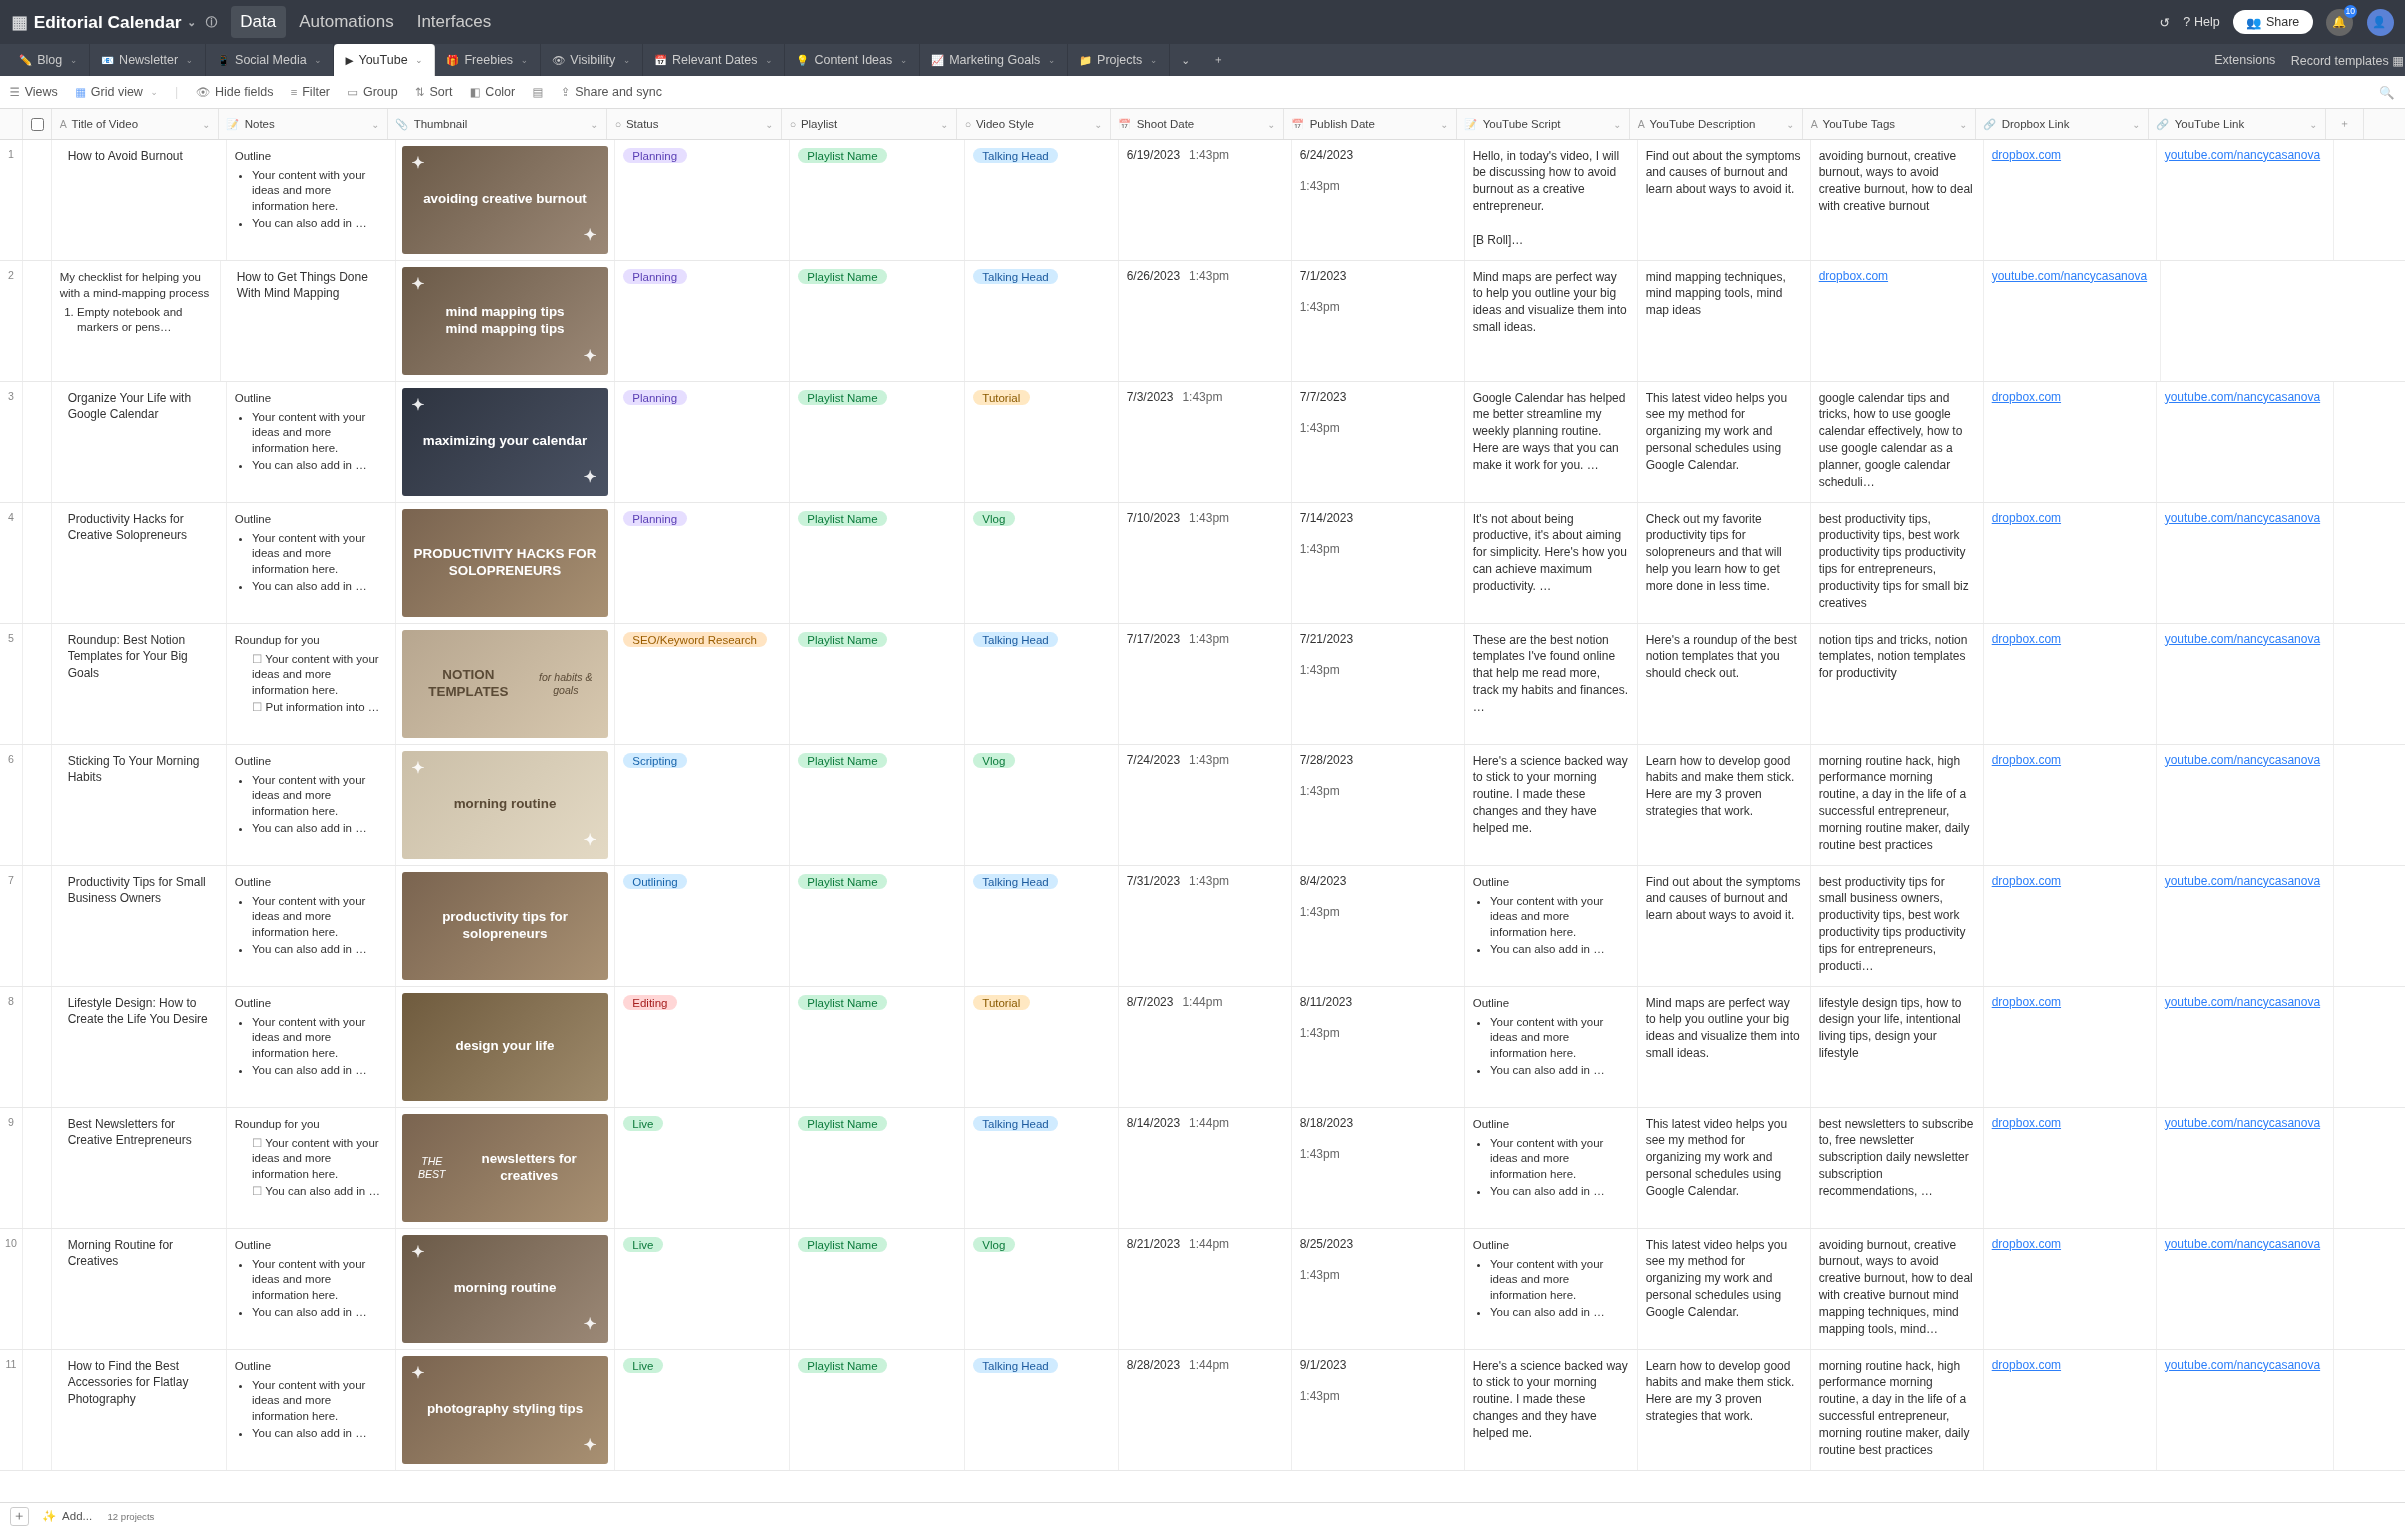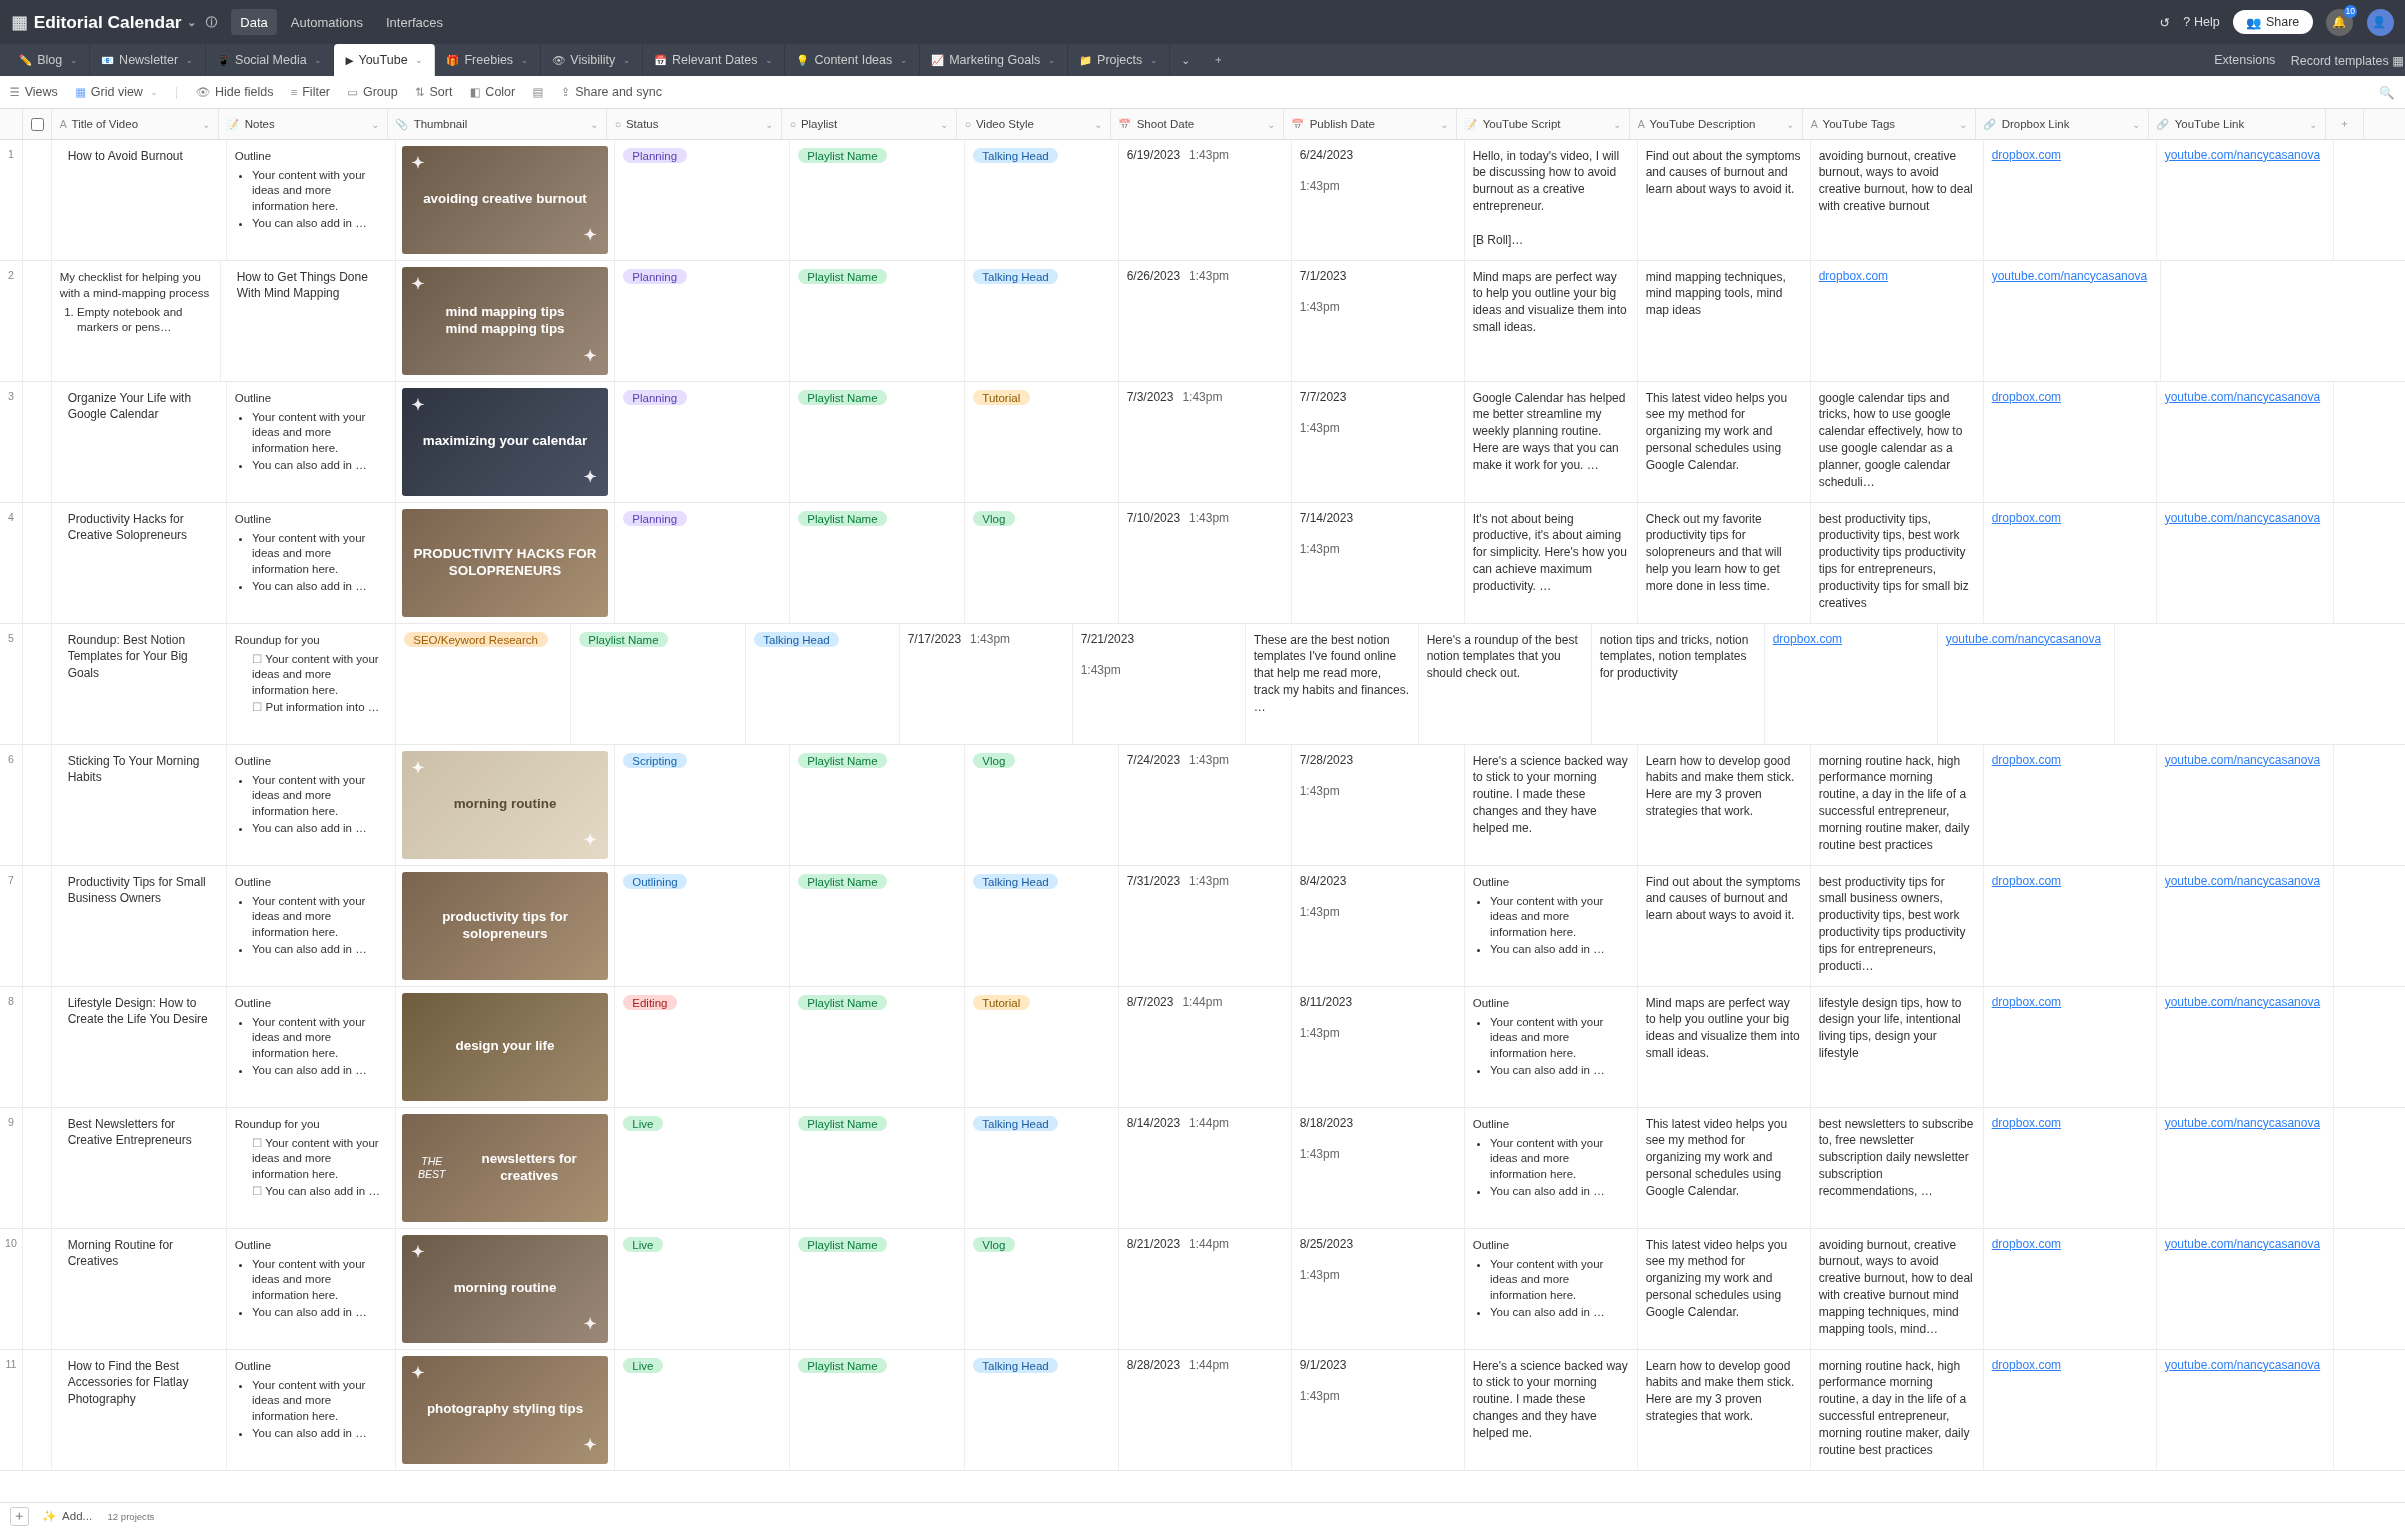--- a/index.html
+++ b/index.html
@@ -4,21 +4,21 @@
 <style>
 * { margin:0; padding:0; box-sizing:border-box; }
 body { font-family:-apple-system,BlinkMacSystemFont,"Segoe UI",Helvetica,Arial,sans-serif; font-size:12.5px; color:#333; background:#fff; overflow:hidden; }
 
 
 .topbar { height:44px; background:#353a44; display:flex; align-items:center; padding:0 11.5px; color:#e0e0e0; justify-content:space-between; }
 .topbar-left { display:flex; align-items:center; gap:13.4px; }
 .doc-title { font-size:17.3px; font-weight:600; color:#fff; display:flex; align-items:center; gap:5.8px; }
 .doc-title .i { opacity:.8; }
 .top-tabs { display:flex; gap:3.8px; }
-.top-tab { padding:5.8px 9.6px; border-radius:3.8px; font-size:13px; color:#ccc; }
+.top-tab { padding:5.8px 9.6px; border-radius:3.8px; font-size:17px; color:#ccc; }
 .top-tab.active { background:#4a5059; color:#fff; }
 .topbar-right { display:flex; align-items:center; gap:13.4px; }
 .help { font-size:12.5px; color:#e0e0e0; display:flex; align-items:center; gap:3.8px;}
 .share-btn { background:#fff; color:#333; border-radius:15.4px; padding:4.8px 13.4px; font-size:12.5px; font-weight:500; display:flex; align-items:center; gap:3.8px;}
 .badge-avatar { width:27px; height:27px; border-radius:50%; background:#5b82d6; display:flex; align-items:center; justify-content:center; color:#fff; font-size:11.5px; position:relative;}
 .badge-avatar.grey{ background:#666;}
 .badge-count{ position:absolute; top:-3.8px; right:-3.8px; background:#2d7ff9; color:#fff; border-radius:50%; width:13.4px; height:13.4px; font-size:8.6px; display:flex; align-items:center; justify-content:center;}
 
 
 .tabbar { height:32px; background:#3e444f; display:flex; align-items:stretch; padding-left:7.7px; justify-content:space-between;}
@@ -470,20 +470,26 @@
         <div class="dcell title">Roundup: Best Notion Templates for Your Big Goals</div>
         <div class="dcell notes">
           <div class="notes-body">
             <div class="hd">Roundup for you</div>
             <ul>
               <li class="chkli">Your content with your ideas and more information here.</li>
               <li class="chkli">Put information into …</li>
             </ul>
           </div>
         </div>
+        <div class="dcell thumb">
+          <div class="thumb-box e">
+            <div>NOTION TEMPLATES</div>
+            <span class="sub">for habits &amp; goals</span>
+          </div>
+        </div>
         <div class="dcell status"><span class="pill p-seo">SEO/Keyword Research</span></div>
         <div class="dcell playlist"><span class="pill p-playlist">Playlist Name</span></div>
         <div class="dcell vstyle"><span class="pill p-talking">Talking Head</span></div>
         <div class="dcell shoot">
           <span>7/17/2023</span>
           <span style="color:#666">1:43pm</span>
         </div>
         <div class="dcell publish">
           <span>7/21/2023</span>
           <span style="color:#666">1:43pm</span>

